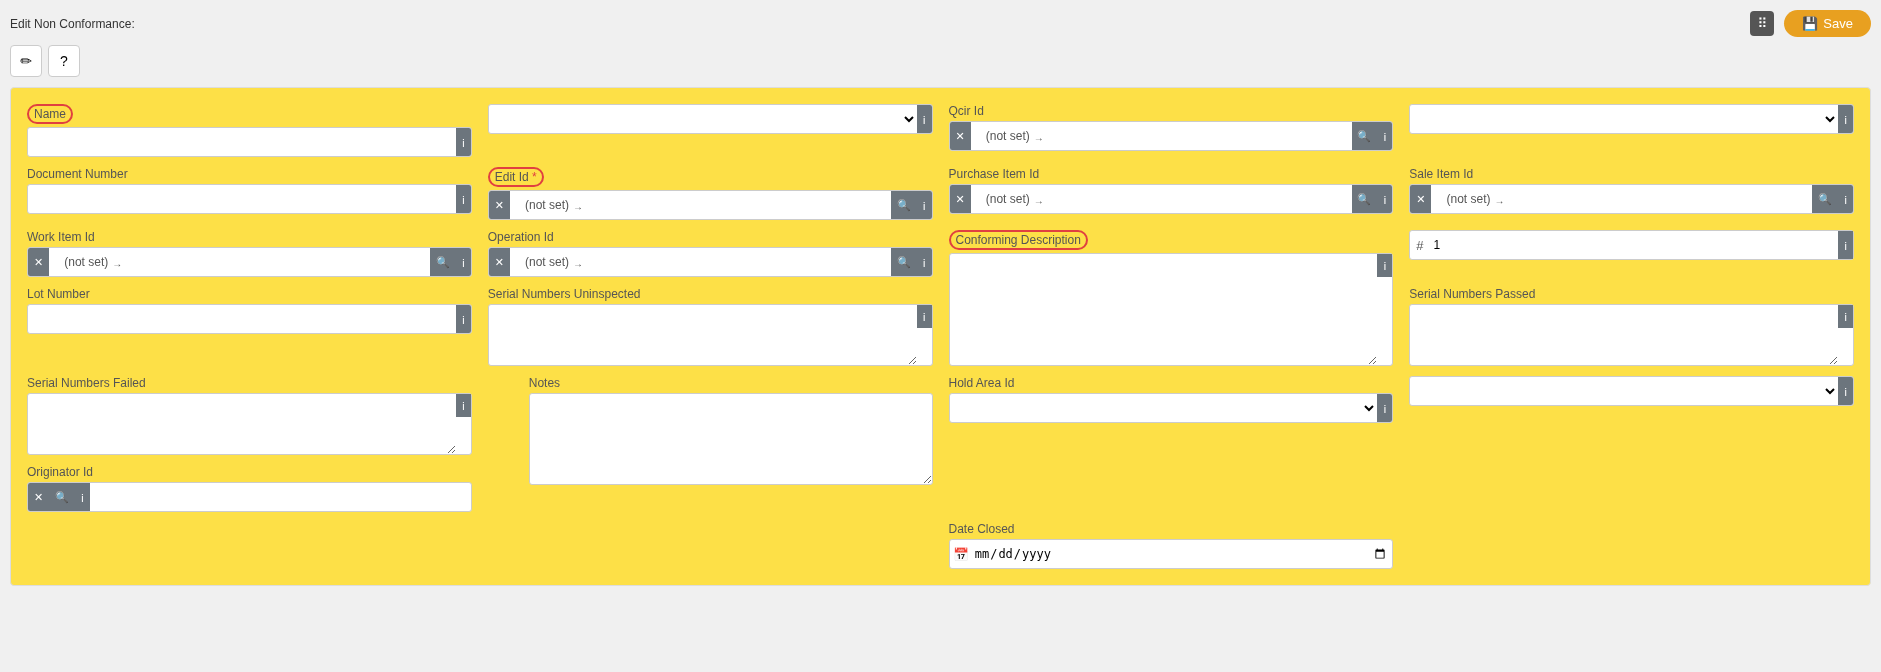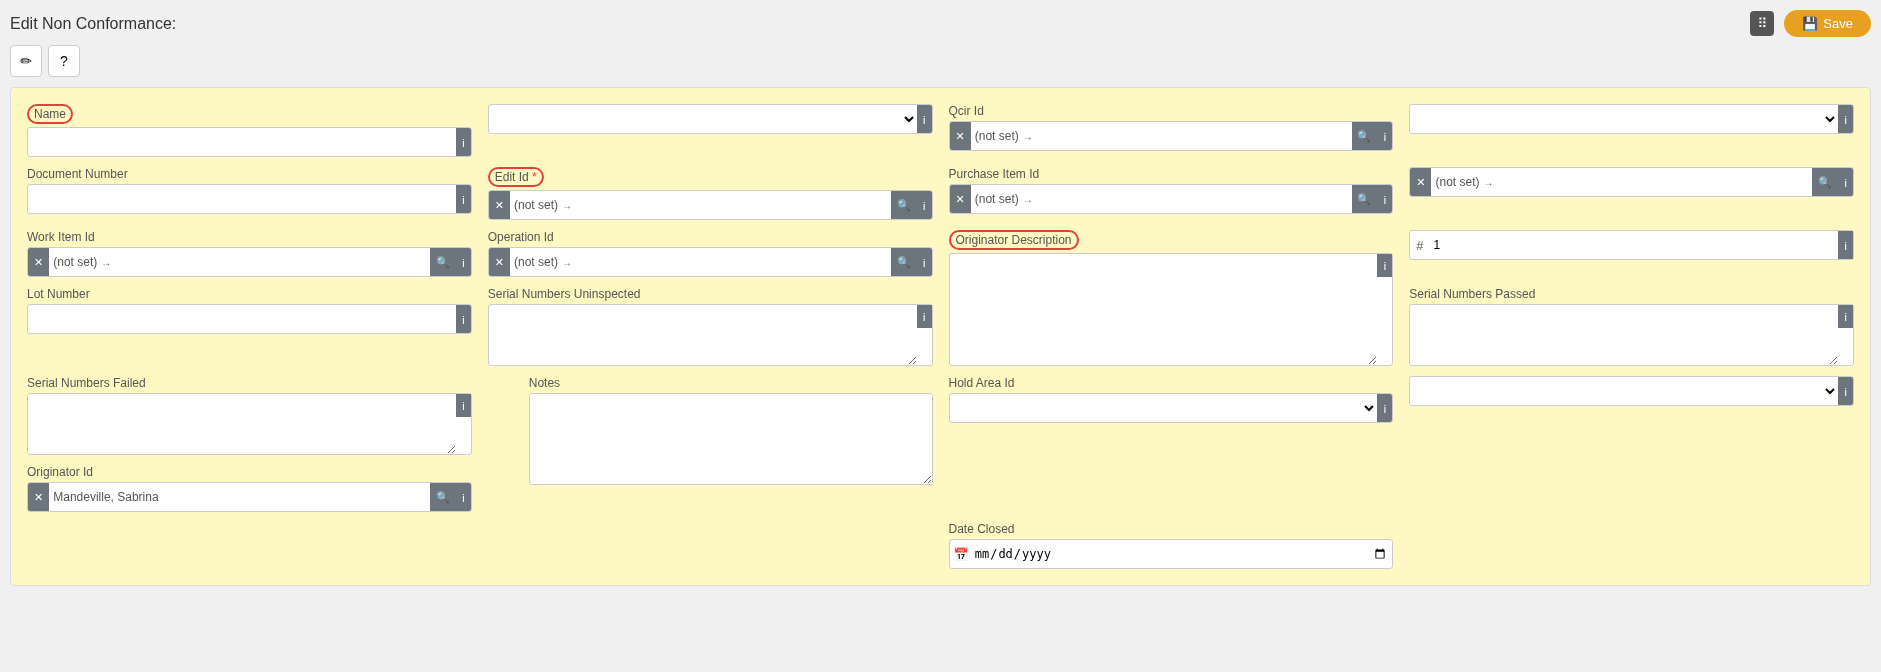--- a/index.html
+++ b/index.html
@@ -14,21 +14,21 @@
       min-height: 672px;
       padding: 10px;
     }
     .header-bar {
       display: flex;
       justify-content: space-between;
       align-items: center;
       margin-bottom: 8px;
     }
     .page-title {
-      font-size: 16px;
+      font-size: 12px;
       font-weight: normal;
       color: #333;
     }
     .save-button {
       background: #e8a020;
       color: white;
       border: none;
       border-radius: 20px;
       padding: 6px 18px;
       cursor: pointer;
@@ -59,21 +59,21 @@
       padding: 5px 8px;
       cursor: pointer;
       display: flex;
       align-items: center;
       justify-content: center;
       width: 32px;
       height: 32px;
       font-size: 14px;
     }
     .form-panel {
-      background: #fef9c3;
+      background: #fde047;
       border: 1px solid #ddd;
       border-radius: 4px;
       padding: 16px;
     }
     .form-grid {
       display: grid;
       grid-template-columns: 1fr 1fr 1fr 1fr;
       gap: 10px 16px;
     }
     .field-group {
@@ -146,23 +146,23 @@
       border: none;
       padding: 0 6px;
       height: 100%;
       cursor: pointer;
       font-size: 11px;
       display: flex;
       align-items: center;
     }
     .not-set-display {
       display: flex;
-      align-items: center;
-      flex: 1;
-      padding: 0 4px;
+      align-items: flex-end;
+      flex: 1;
+      padding: 0 15px;
       font-size: 12px;
       color: #555;
       gap: 4px;
     }
     .arrow-icon {
       font-size: 10px;
       color: #555;
     }
     .textarea-wrapper {
       display: flex;
@@ -362,20 +362,21 @@
           <span class="not-set-display">
             <span>(not set)</span>
             <span class="arrow-icon">→</span>
           </span>
           <button class="search-icon-btn">🔍</button>
           <button class="info-icon-btn">ℹ</button>
         </div>
       </div>
 
       <div class="field-group">
+        <label class="field-label">Sale Item Id</label>
         <div class="input-wrapper">
           <button class="clear-icon-btn">✕</button>
           <span class="not-set-display">
             <span>(not set)</span>
             <span class="arrow-icon">→</span>
           </span>
           <button class="search-icon-btn">🔍</button>
           <button class="info-icon-btn">ℹ</button>
         </div>
       </div>
@@ -401,21 +402,21 @@
             <span>(not set)</span>
             <span class="arrow-icon">→</span>
           </span>
           <button class="search-icon-btn">🔍</button>
           <button class="info-icon-btn">ℹ</button>
         </div>
       </div>
 
       <div class="field-group" style="grid-row: span 2;">
         <label class="field-label">
-          <span class="required-circle">Originator Description</span>
+          <span class="required-circle">Conforming Description</span>
         </label>
         <div class="textarea-wrapper" style="flex:1;">
           <textarea style="min-height: 80px; width: 100%;"></textarea>
           <button class="textarea-info-btn">ℹ</button>
         </div>
       </div>
 
       <div class="field-group">
         <div class="hash-input-wrapper">
           <span class="hash-prefix">#</span>
@@ -479,21 +480,20 @@
             <option value=""></option>
           </select>
           <button class="info-icon-btn">ℹ</button>
         </div>
       </div>
 
       <div class="field-group">
         <label class="field-label">Originator Id</label>
         <div class="input-wrapper">
           <button class="clear-icon-btn">✕</button>
-          <span class="not-set-display">Mandeville, Sabrina</span>
           <button class="search-icon-btn">🔍</button>
           <button class="info-icon-btn">ℹ</button>
         </div>
       </div>
 
       <div style="grid-column:2; visibility:hidden;"></div>
 
       <div class="field-group">
         <label class="field-label">Date Closed</label>
         <div class="date-wrapper">

